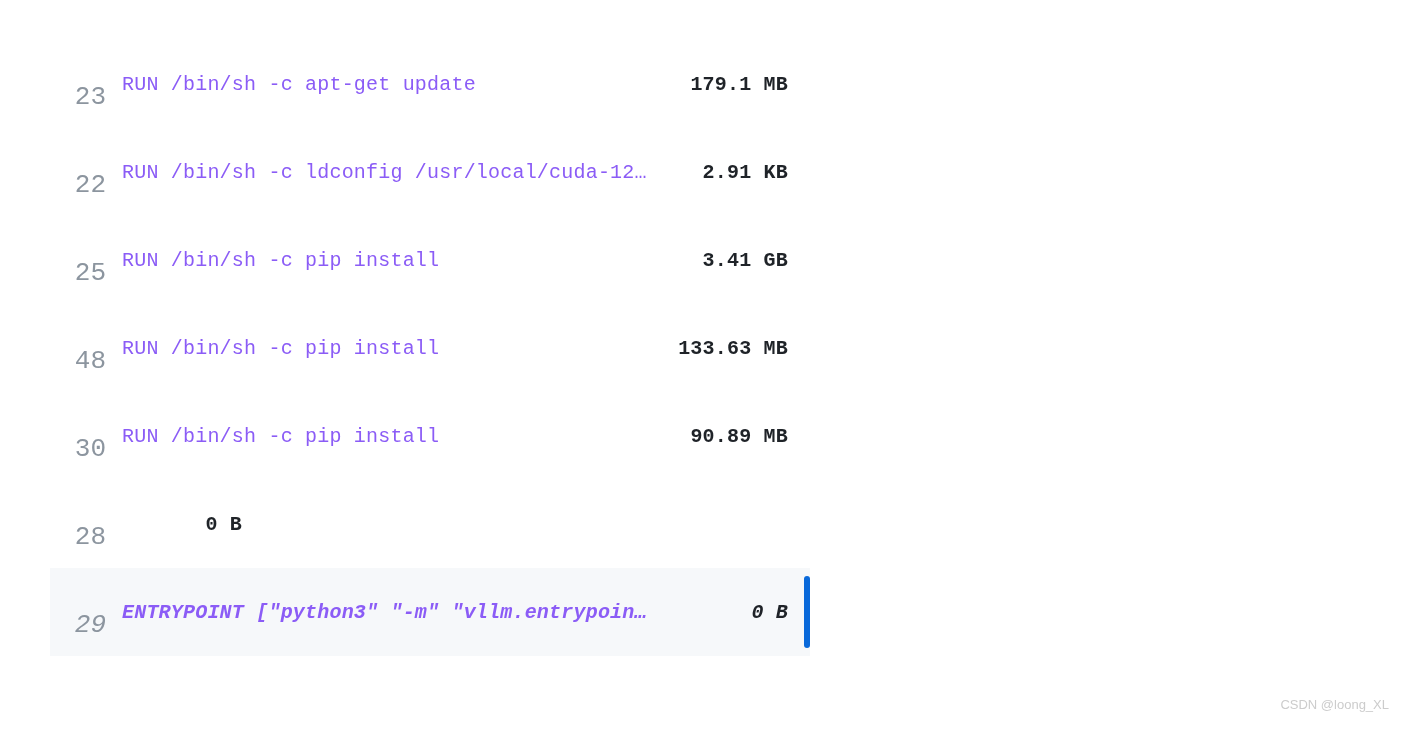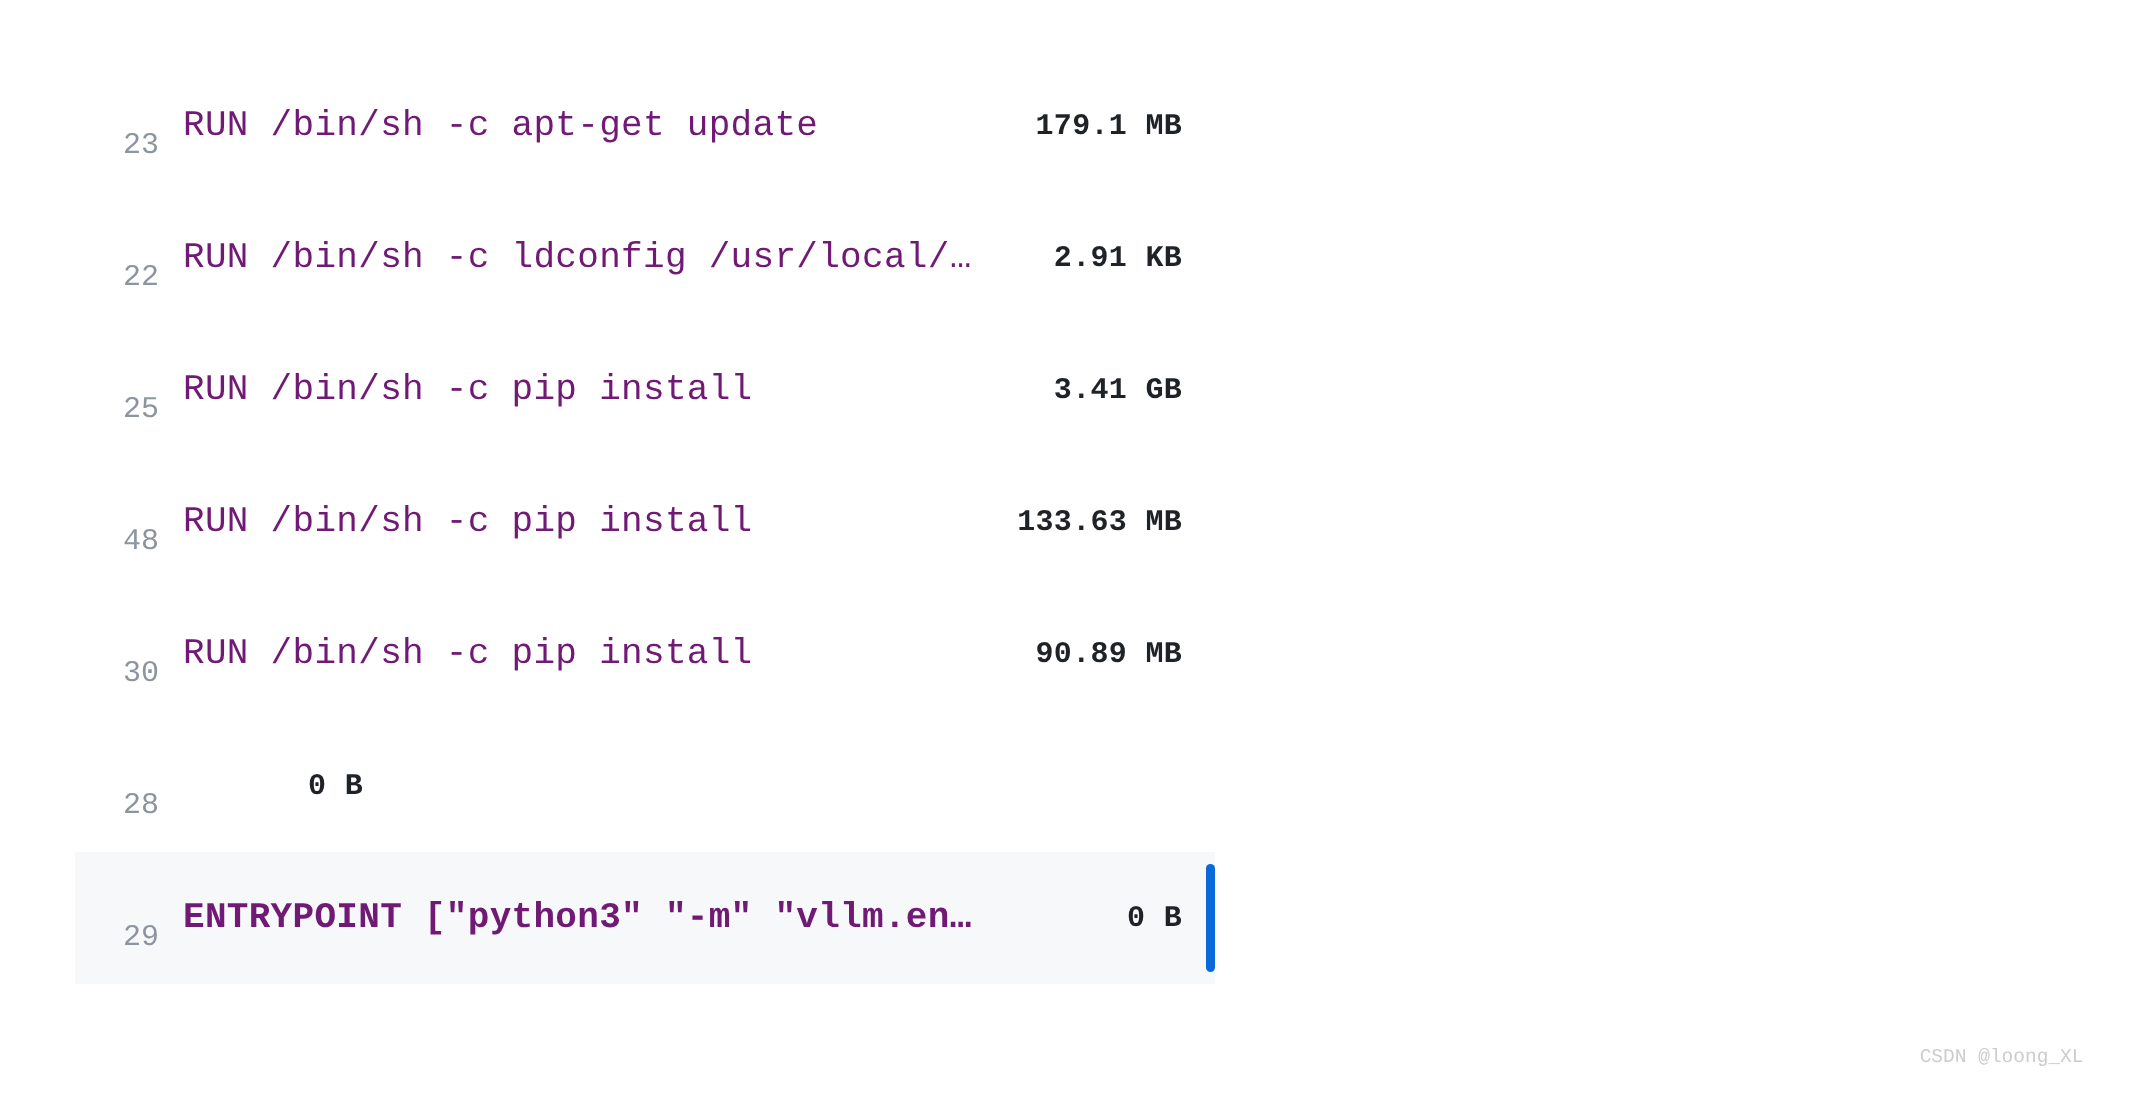--- a/index.html
+++ b/index.html
@@ -23,50 +23,51 @@
     }
     .layer-row {
       display: flex;
       align-items: center;
       padding: 16px 12px;
       min-height: 88px;
       position: relative;
     }
     .layer-row.selected {
       background: #f6f8fa;
+      font-style: italic;
     }
     .layer-row.selected::after {
       content: "";
       position: absolute;
       right: 0;
       top: 8px;
       bottom: 8px;
       width: 6px;
       background: #0969da;
       border-radius: 3px;
     }
     .line-number {
       width: 60px;
       text-align: right;
       color: #8c959f;
       font-weight: 400;
       padding-right: 16px;
       flex-shrink: 0;
-      font-size: 20px;
+      font-size: 26px;
       margin-top: 26px;
     }
     .command {
       flex: 1;
       white-space: nowrap;
       overflow: hidden;
       text-overflow: ellipsis;
-      color: #701a75;
+      color: #8b5cf6;
       font-weight: 400;
       padding-right: 16px;
-      font-size: 24px;
+      font-size: 20px;
       letter-spacing: 0.2px;
     }
     .layer-row.selected .command {
       font-weight: 700;
     }
     .size {
       width: 130px;
       text-align: right;
       color: #1f2328;
       font-weight: 700;
@@ -76,21 +77,21 @@
       letter-spacing: 0.2px;
       padding-right: 10px;
     }
     .layer-row.selected .size {
       font-weight: 700;
     }
     .watermark {
       position: absolute;
       bottom: 20px;
       right: 30px;
-      font-family: Liberation Mono, monospace;
+      font-family: Liberation Sans, sans-serif;
       font-size: 13px;
       color: #cccccc;
       font-weight: 400;
       margin-left: 15px;
     }
   </style>
 </head>
 <body>
 
 <div class="layers-list">

